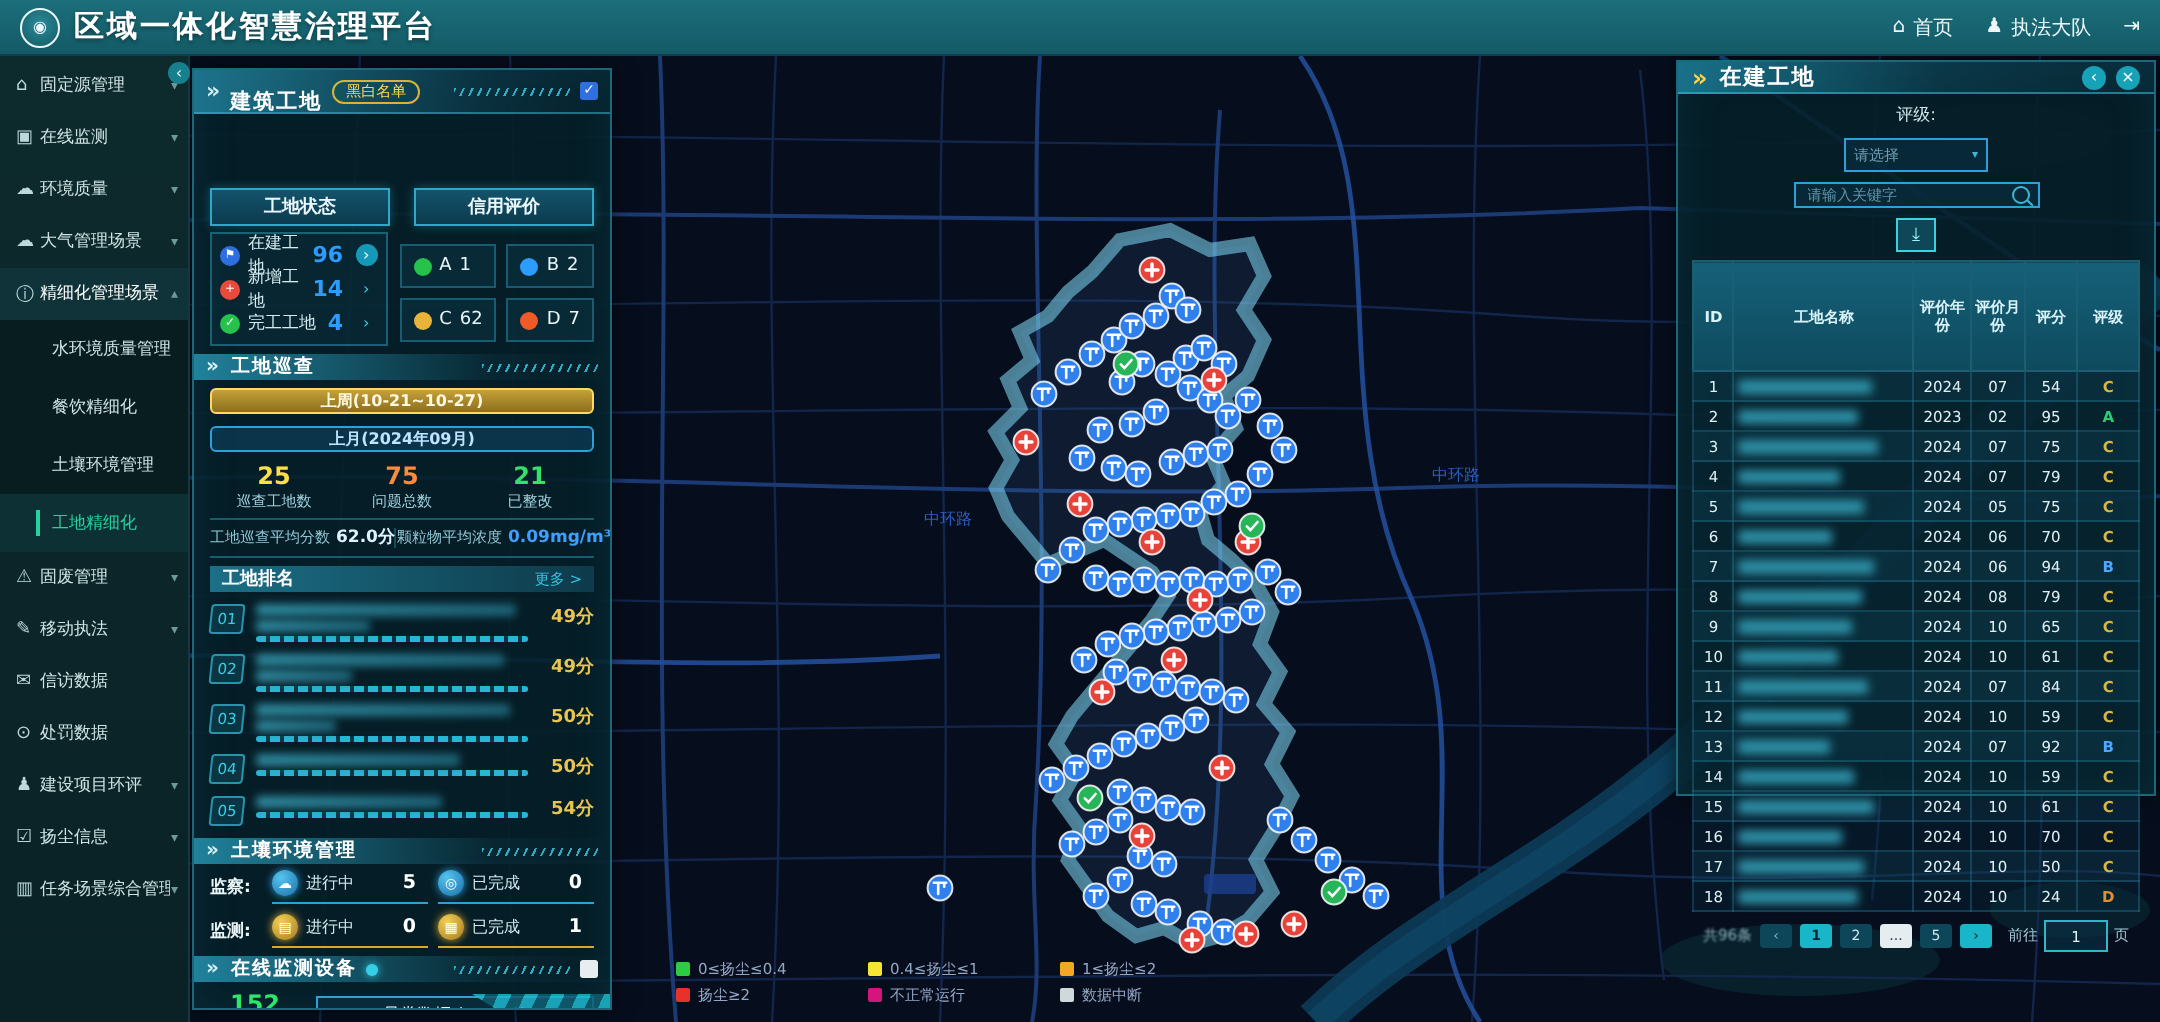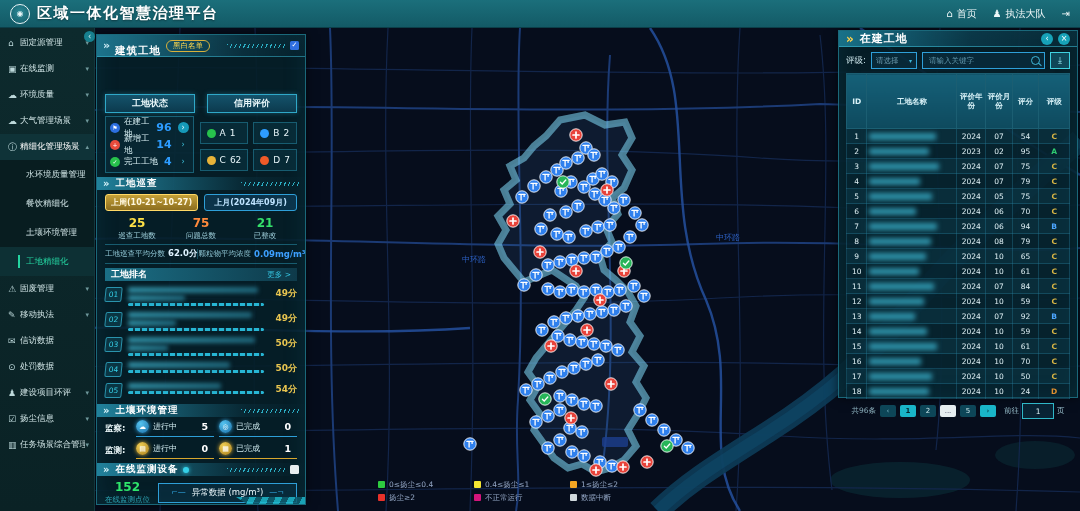--- a/index.html
+++ b/index.html
@@ -46,21 +46,21 @@
     position:absolute;left:84px;top:31px;width:11px;height:11px;border-radius:50%;z-index:26;
     background:#17808f;color:#dff6f8;font-size:8px;line-height:11px;text-align:center;cursor:pointer;
   }
   
   #map-svg{position:absolute;left:0;top:28px;width:1080px;height:483px;z-index:1;}
   .map-legend{
     position:absolute;left:338px;top:478px;z-index:4;
     display:grid;grid-template-columns:96px 96px 110px;grid-auto-rows:13px;
     font-size:7.5px;color:#93a6c4;
   }
-  .legend-item{display:flex;align-items:center;gap:4px;margin-left:40px;}
+  .legend-item{display:flex;align-items:center;gap:4px;}
   .legend-swatch{width:7px;height:7px;border-radius:1px;flex:0 0 auto;}
   
   .hud-panel{
     position:absolute;z-index:10;box-sizing:border-box;
     background:rgba(6,31,40,0.90);
     border:1px solid rgba(44,166,192,0.55);
     box-shadow:0 0 10px rgba(0,0,0,.55), inset 0 0 22px rgba(20,110,140,.18);
   }
   .panel-head{
     height:21px;display:flex;align-items:center;gap:5px;padding:0 6px;
@@ -103,21 +103,21 @@
   .status-chev[data-circle="true"]{background:#1699b8;border-radius:50%;height:11px;line-height:11px;color:#eafcff;}
   .grades-col{flex:1;display:flex;flex-direction:column;gap:5px;}
   .grades-grid{display:grid;grid-template-columns:1fr 1fr;gap:5px;margin-top:6px;}
   .grade-box{
     height:20px;display:flex;align-items:center;gap:4px;padding:0 6px;
     border:1px solid rgba(47,168,200,.4);background:rgba(10,55,70,.5);cursor:pointer;
   }
   .grade-dot{width:9px;height:9px;border-radius:50%;}
   .grade-label{font-size:9px;color:#e8f6fa;}
   .grade-count{font-size:9px;color:#e8f6fa;}
-  .period-row{display:flex;gap:6px;padding:4px 8px 2px;}
+  .period-row{display:flex;gap:6px;padding:4px 8px 2px;flex-direction:column;}
   .period-btn{height:15px;display:flex;align-items:center;justify-content:center;font-size:8px;font-weight:bold;border-radius:3px;cursor:pointer;flex:1;}
   .period-btn.week{background:linear-gradient(180deg,#c5a138,#8c6e1f);border:1px solid #ffd966;color:#fff8e0;}
   .period-btn.month{background:rgba(12,58,84,.8);border:1px solid #2e9fd8;color:#bfe4ff;}
   .patrol-stats{display:flex;padding:3px 8px 0;}
   .p-stat{flex:1;text-align:center;}
   .p-stat .v{font-size:12px;font-weight:bold;}
   .p-stat .l{font-size:7.5px;color:#9fd0dc;margin-top:1px;}
   .avg-row{
     display:flex;margin:3px 8px 0;border-top:1px solid rgba(47,168,200,.45);border-bottom:1px solid rgba(47,168,200,.45);
     padding:3px 0;font-size:7.5px;color:#8fc6d4;align-items:center;
@@ -174,21 +174,21 @@
   .rp-head{
     height:24px;display:flex;align-items:center;gap:6px;padding:0 7px;
     background:linear-gradient(100deg,rgba(26,118,142,.95) 0%,rgba(14,70,90,.6) 55%,rgba(12,55,72,.35) 100%);
     border-bottom:1px solid rgba(60,190,215,.55);
   }
   .rp-head .chevrons{color:#ffd24d;font-weight:bold;font-size:12px;}
   .rp-head .p-title{font-size:11px;font-weight:bold;color:#fff;letter-spacing:1px;}
   .rp-circle-btns{margin-left:auto;display:flex;gap:5px;}
   .circle-btn{width:12px;height:12px;border-radius:50%;background:#17a2b8;color:#fff;font-size:8px;line-height:12px;text-align:center;cursor:pointer;}
   .circle-btn.close{background:#17a2b8;}
-  .rp-filter{display:flex;align-items:center;gap:5px;padding:5px 7px 4px;}
+  .rp-filter{display:flex;align-items:center;gap:5px;padding:5px 7px 4px;flex-direction:column;}
   .rp-filter .flabel{font-size:8.5px;color:#cfe9ee;white-space:nowrap;}
   .rp-select{
     width:62px;height:15px;border:1px solid #2e9fd8;background:rgba(10,50,70,.55);
     display:flex;align-items:center;padding:0 4px;font-size:7.5px;color:#6f9cb0;cursor:pointer;
   }
   .rp-select .sel-chev{margin-left:auto;font-size:6px;color:#3fb6d8;}
   .rp-search{
     flex:1;height:15px;border:1px solid #2e9fd8;background:rgba(10,50,70,.55);
     display:flex;align-items:center;padding:0 4px;gap:3px;
   }

